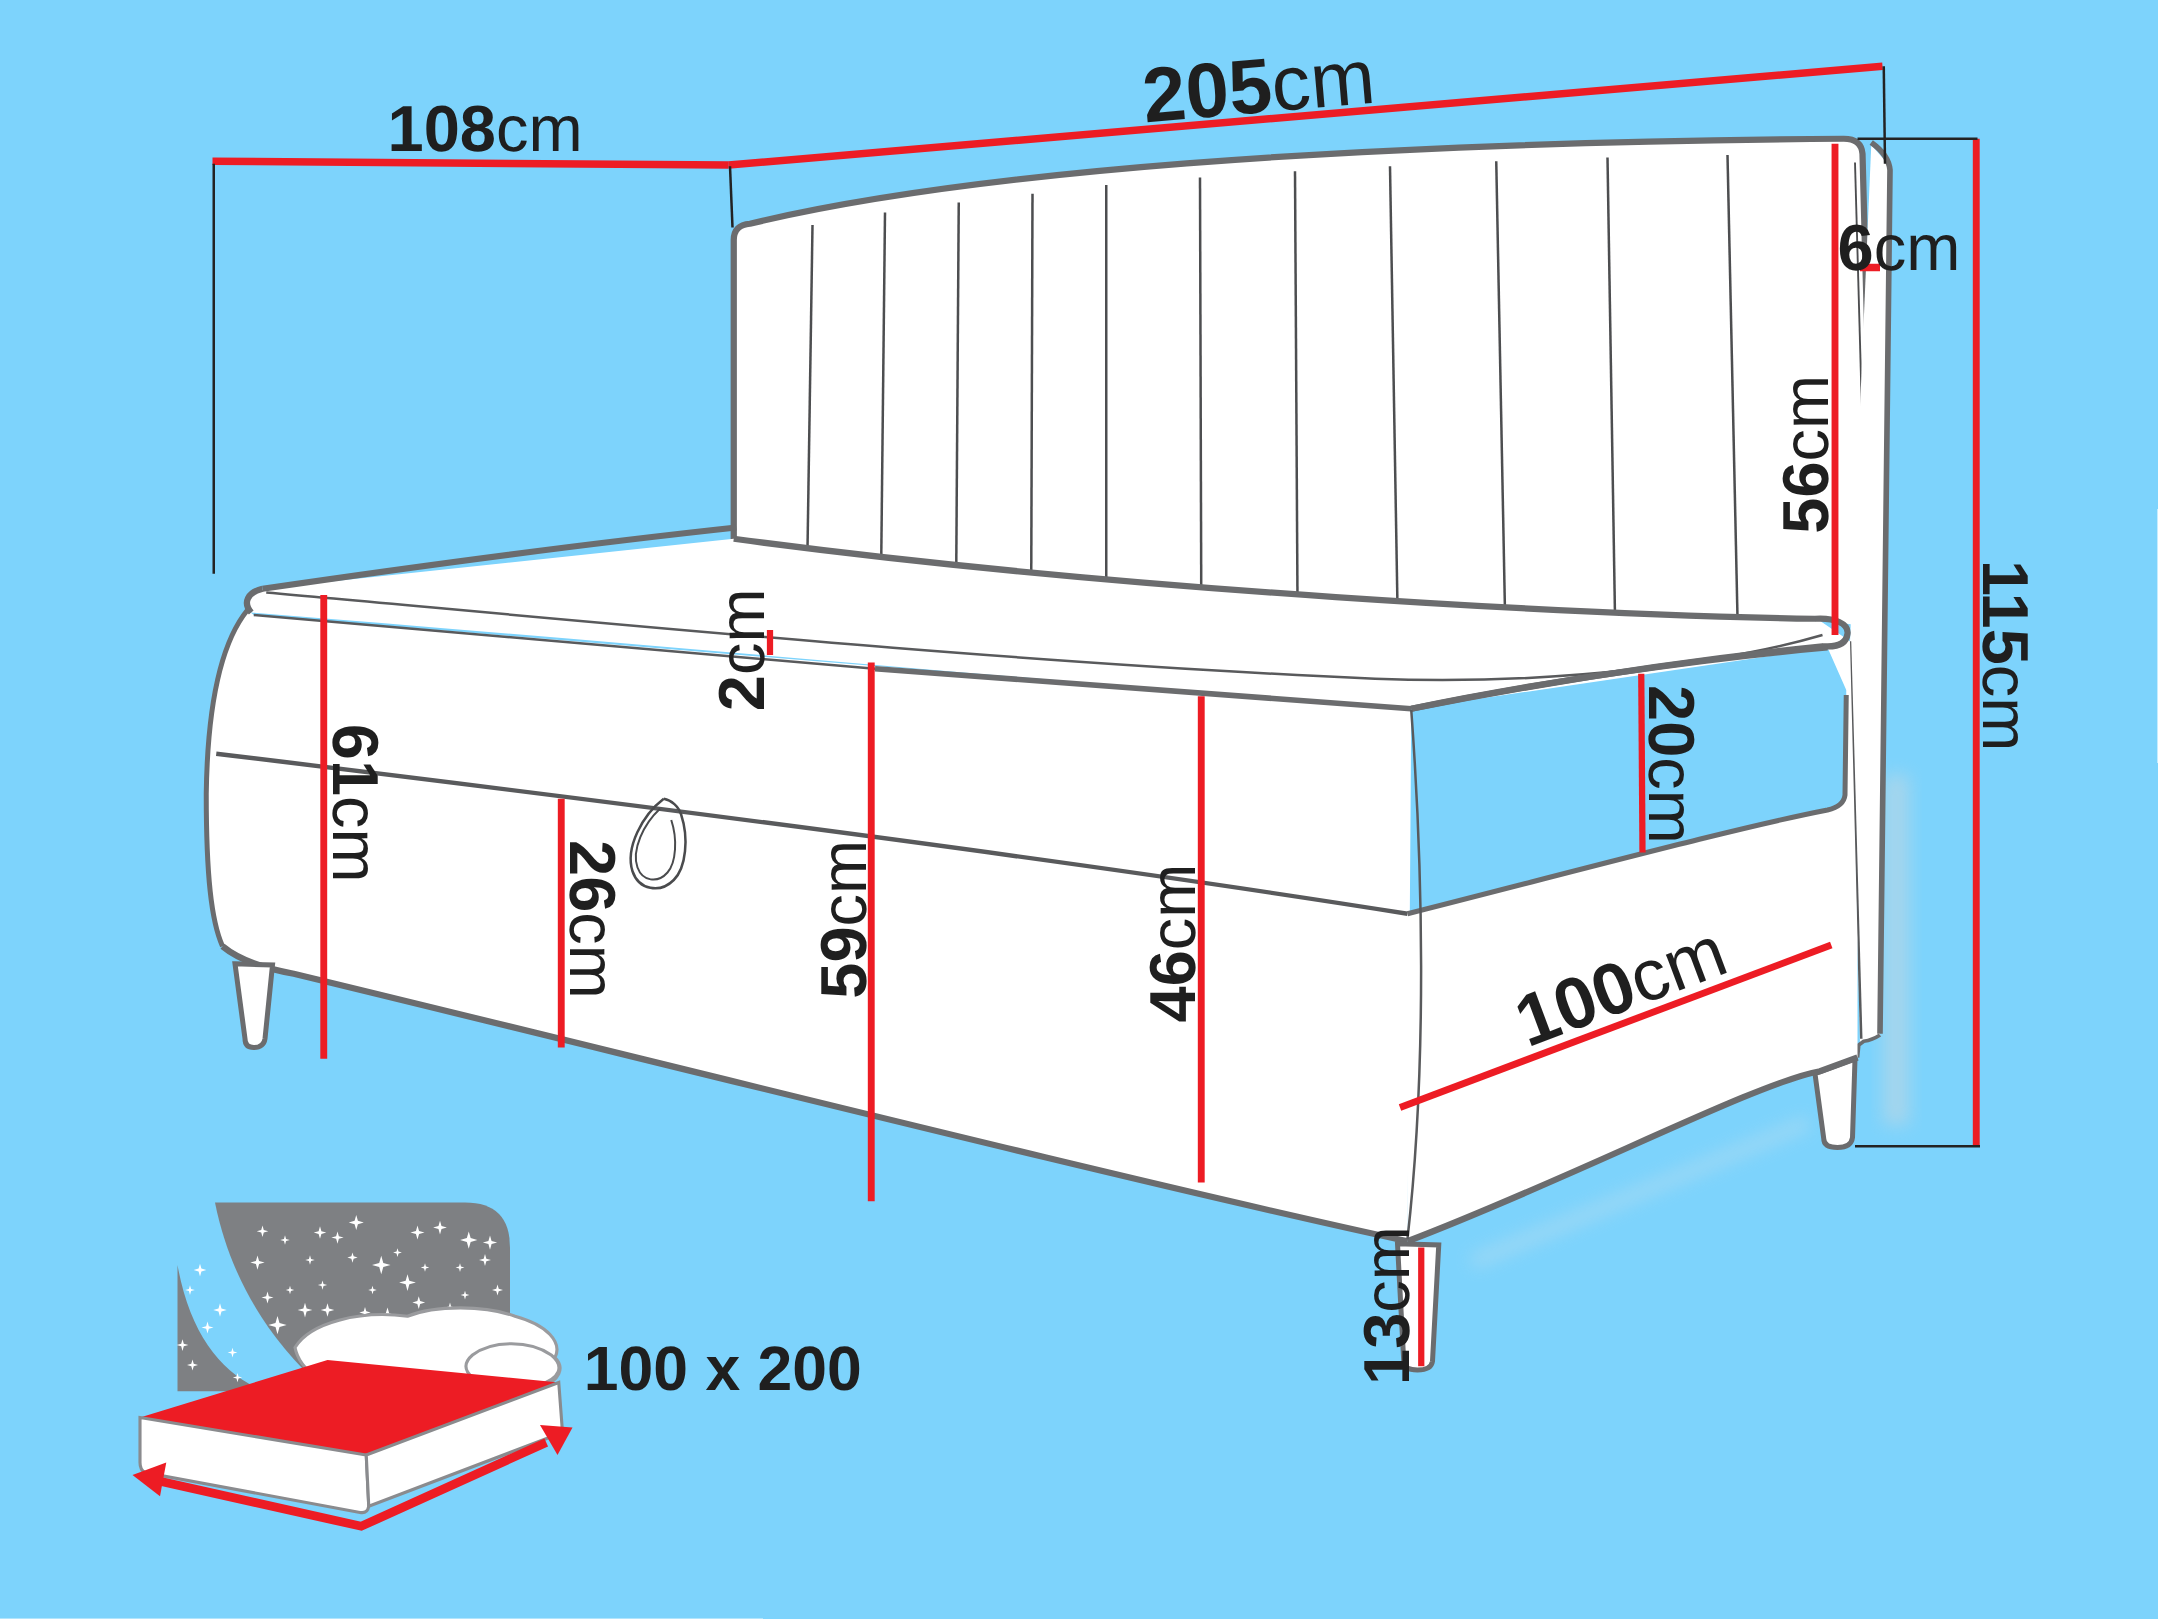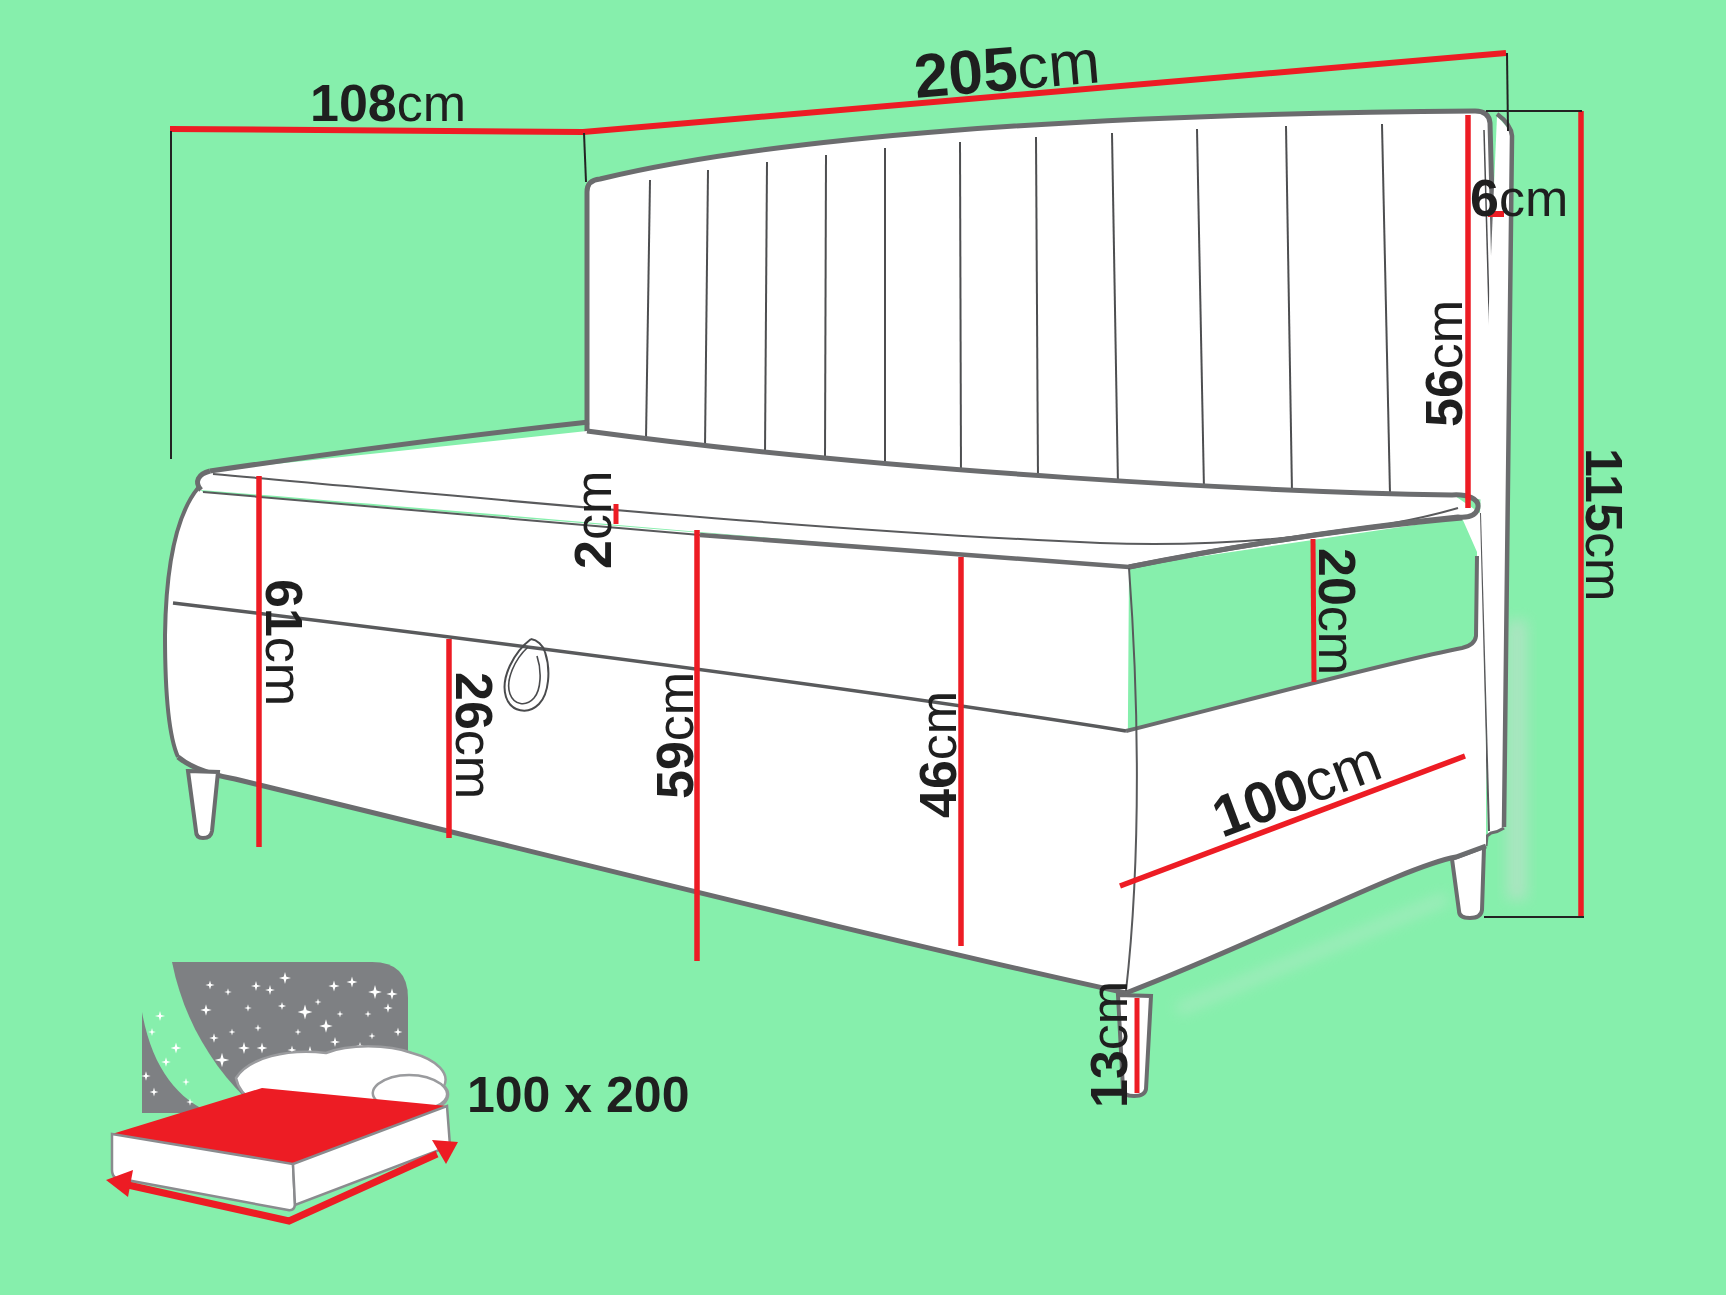--- a/index.html
+++ b/index.html
@@ -1,16 +1,16 @@
 <!DOCTYPE html>
 <html><head>
 <meta charset="utf-8">
 <style>
   html,body{margin:0;padding:0;background:#ffffff;}
-  .page{width:1726px;height:1295px;position:relative;overflow:hidden;background:#86efac;}
+  .page{width:1726px;height:1295px;position:relative;overflow:hidden;background:#7dd3fc;}
   text{font-family:"Liberation Sans",sans-serif;fill:#1f1f1f;}
 </style>
 </head>
 <body>
 <div class="page">
 <svg width="1726" height="1295" viewBox="0 0 1726 1295" xmlns="http://www.w3.org/2000/svg">
 <defs>
   <filter id="soft" x="-50%" y="-50%" width="200%" height="200%">
           <feGaussianBlur stdDeviation="7"></feGaussianBlur>
         </filter>

